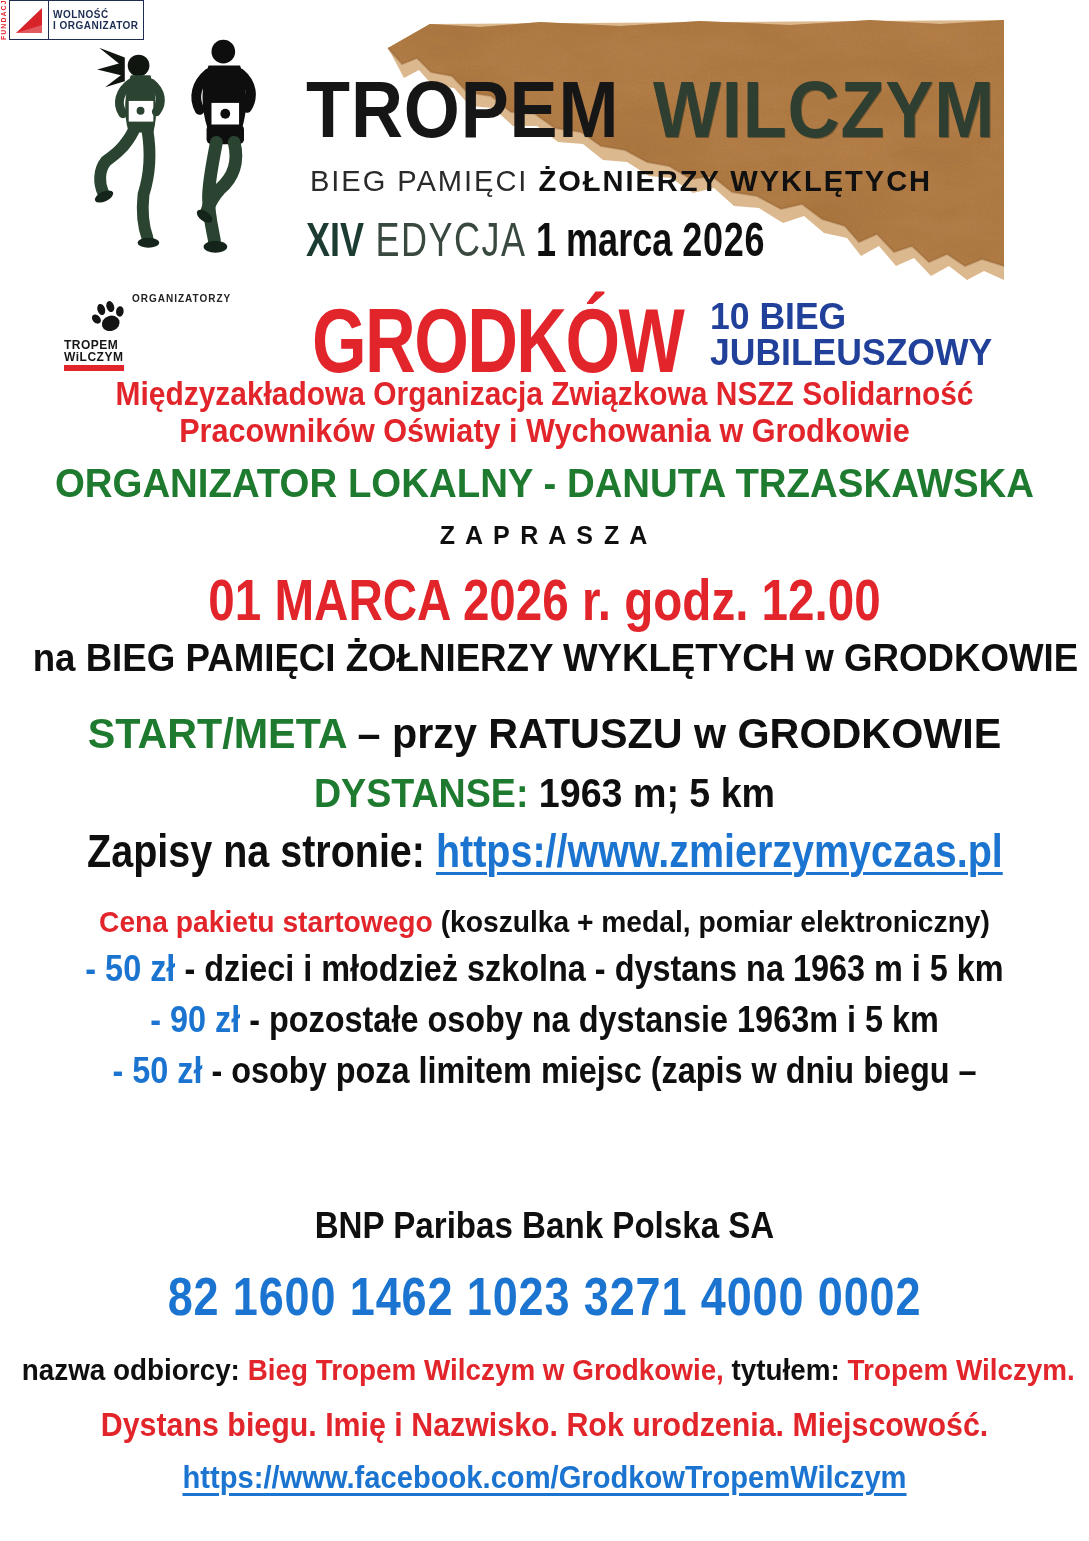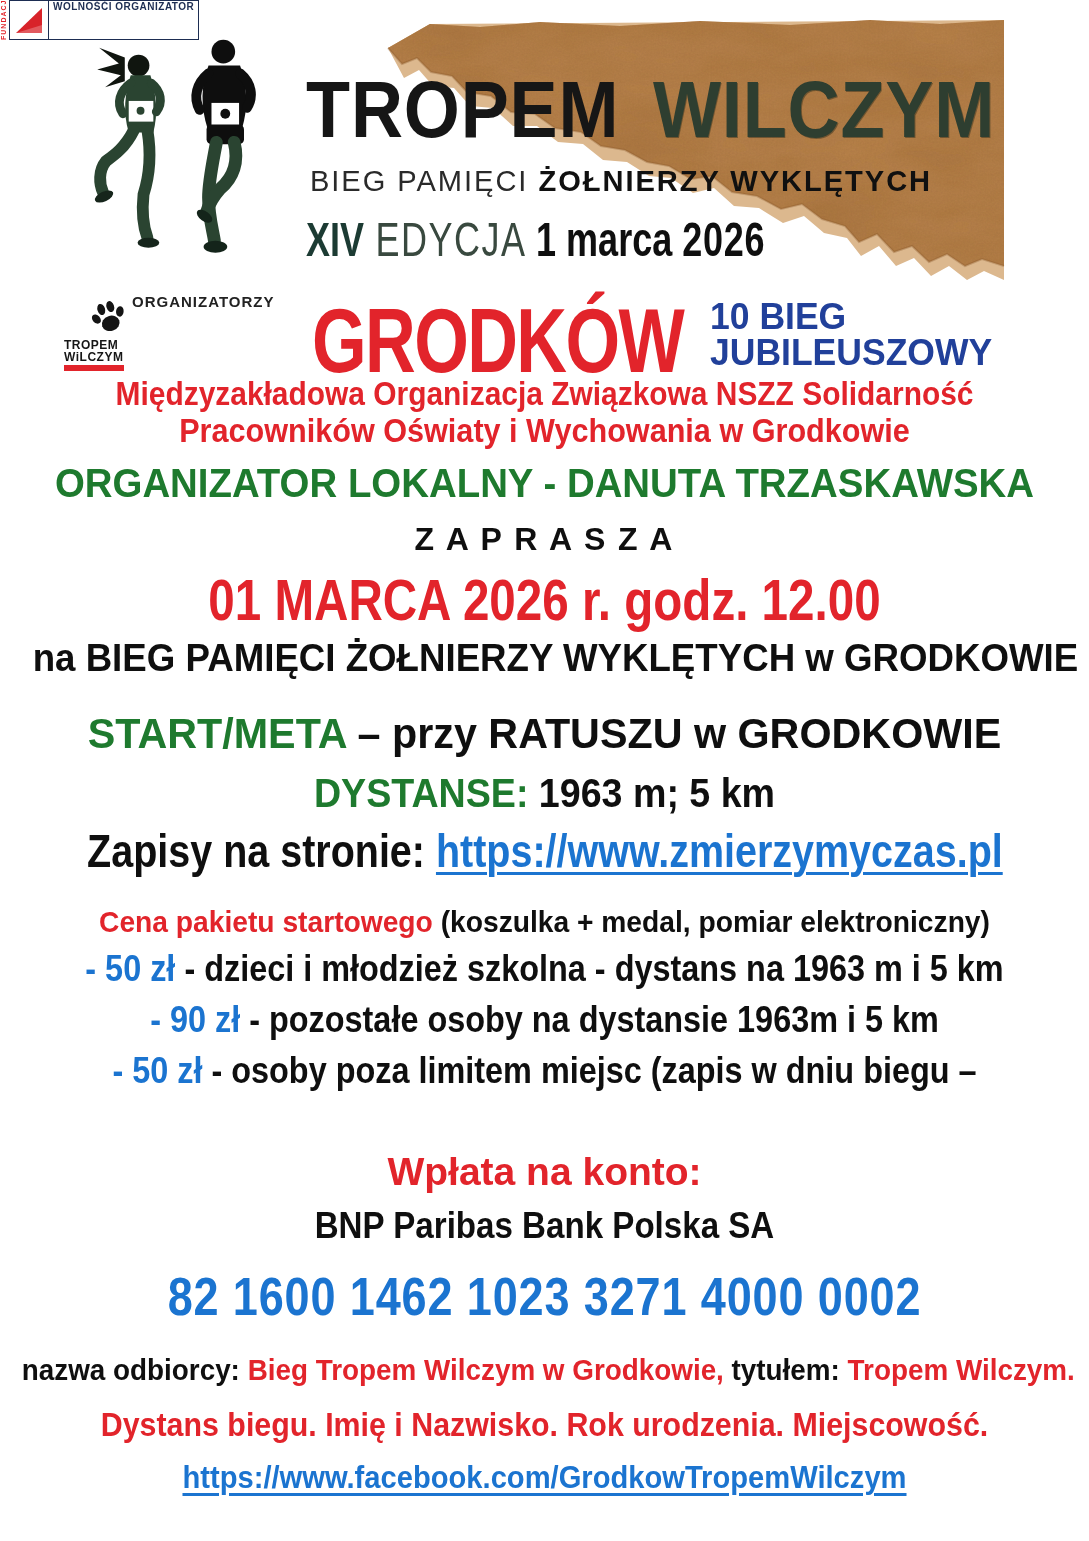--- a/index.html
+++ b/index.html
@@ -28,41 +28,41 @@
   #main-title .t2{color:var(--c-title_green,#2e3e30);margin-left:14px;text-shadow:1px 1px 0 rgba(20,30,20,.4);}
   #subtitle{left:310px;top:164px;font-size:30px;z-index:2;letter-spacing:2px;transform:scaleX(.97);transform-origin:left top;}
   #subtitle .s1{font-weight:400;color:#2a2a2a;}
   #subtitle .s2{font-weight:700;color:#101010;}
   #edition{left:306px;top:212px;font-size:48px;z-index:2;transform:scaleX(.75);transform-origin:left top;}
   #edition .xiv{font-weight:800;color:#1c3b33;}
   #edition .word{font-weight:300;color:#39493f;letter-spacing:2px;}
   #edition .day{font-weight:800;color:#0f0f0f;}
   #edition .month{font-weight:700;color:#0f0f0f;}
   #edition .year{font-weight:900;color:#0f0f0f;letter-spacing:1px;}
-  #organizers-label{left:132px;top:293px;font-size:15px;font-weight:700;letter-spacing:1px;color:#222;z-index:2;}
+  #organizers-label{left:132px;top:293px;font-size:10px;font-weight:700;letter-spacing:1px;color:#222;z-index:2;}
 
   #tropem-logo{left:64px;top:299px;width:76px;z-index:2;text-align:left;}
   #tropem-logo .paw{margin-left:26px;}
   #tropem-logo .lg-txt{font-size:12px;line-height:12px;font-weight:900;color:#161616;letter-spacing:.5px;}
   #tropem-logo .bar{width:60px;height:6px;background:var(--c-red,#e2242b);margin-top:2px;}
 
   #wid-logo{left:157px;top:329px;height:40px;display:flex;align-items:stretch;z-index:2;}
   #wid-logo .vert{writing-mode:vertical-rl;transform:rotate(180deg);font-size:7px;font-weight:700;color:var(--c-red,#e2242b);letter-spacing:1px;margin-right:2px;}
   #wid-logo .tri-box{width:38px;height:38px;border:1.5px solid #1d2d52;background:#fff;display:flex;align-items:center;justify-content:center;}
-  #wid-logo .txt-box{border:1.5px solid #1d2d52;border-left:none;background:#fff;display:flex;justify-content:center;padding:0 4px;}
+  #wid-logo .txt-box{border:1.5px solid #1d2d52;border-left:none;background:#fff;display:flex;flex-direction:column;justify-content:center;padding:0 4px;}
   #wid-logo .wl{font-size:10px;line-height:11px;font-weight:900;color:#1d2d52;letter-spacing:.5px;}
 
   #city{left:312px;top:290px;font-size:90px;font-weight:700;z-index:2;transform:scaleX(.78);transform-origin:left top;letter-spacing:-2px;}
   #jubilee{left:710px;top:299px;font-size:37px;line-height:36px;font-weight:700;z-index:2;transform:scaleX(.96);transform-origin:left top;}
   #union1{top:374px;font-size:34px;} 
   #union2{top:411px;font-size:34px;}
 
   
   #organizer-line{top:461px;font-size:40px;}
-  #invites-line{top:521px;font-size:32px;letter-spacing:2px;color:#0f0f0f;}
+  #invites-line{top:521px;font-size:25px;letter-spacing:2px;color:#0f0f0f;}
   #date-line{top:566px;font-size:58px;}
   #event-line{top:636px;font-size:39px;color:#0f0f0f;}
   #startmeta-line{top:709px;font-size:43px;}
   #distances-line{top:771px;font-size:40px;}
   #signup-line{top:823px;font-size:47px;}
   #price-header{top:905px;font-size:30px;}
   #price-0{top:948px;font-size:36px;}
   #price-1{top:999px;font-size:36px;}
   #price-2{top:1050px;font-size:36px;}
   #price-2b{top:1101px;font-size:36px;}
@@ -207,21 +207,20 @@
   <div id="price-0" class="line sx90">
     <span class="blue">- 50 zł</span><span class="blk"> - dzieci i młodzież szkolna - dystans na 1963 m i 5 km</span>
   </div>
   <div id="price-1" class="line sx90">
     <span class="blue">- 90 zł</span><span class="blk"> - pozostałe osoby na dystansie 1963m i 5 km</span>
   </div>
   <div id="price-2" class="line sx90">
     <span class="blue">- 50 zł</span><span class="blk"> - osoby poza limitem miejsc (zapis w dniu biegu –</span>
   </div>
 
-  <div id="pay-title" class="line red">Wpłata na konto:</div>
   <div id="bank-line" class="line sx92">BNP Paribas Bank Polska SA</div>
   <div id="account-line" class="line blue sx85">82 1600 1462 1023 3271 4000 0002</div>
   <div id="recipient-line" class="line sx96">
     <span class="blk">nazwa odbiorcy: </span><span class="red">Bieg Tropem Wilczym w Grodkowie,</span><span class="blk"> tytułem: </span><span class="red">Tropem Wilczym.</span>
   </div>
   <div id="transfer-line" class="line red sx92">Dystans biegu. Imię i Nazwisko. Rok urodzenia. Miejscowość.</div>
 
   <div id="facebook-line" class="line sx94">
     <a class="blue-link">https://www.facebook.com/GrodkowTropemWilczym</a>
   </div>

